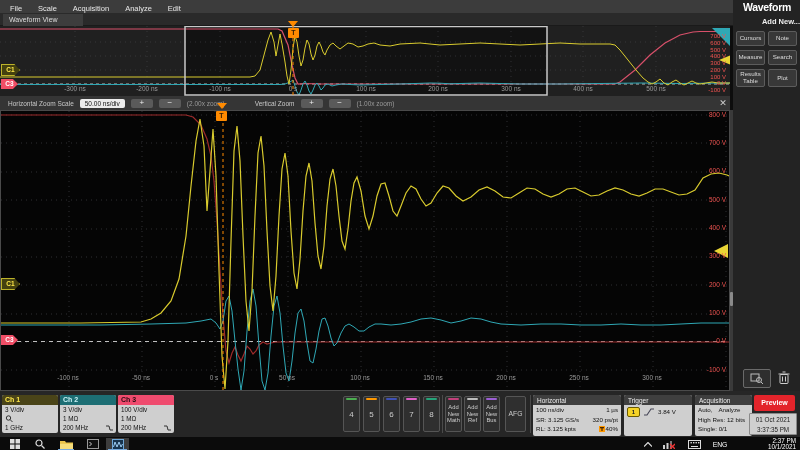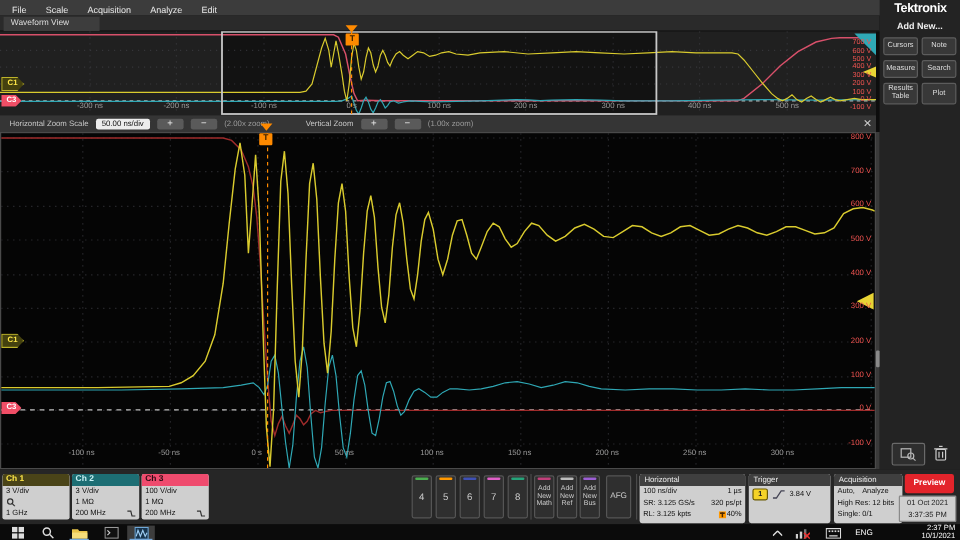--- a/index.html
+++ b/index.html
@@ -25,21 +25,21 @@
   .zbtn{width:22px;height:9px;background:#5a5a5a;border-radius:2px;color:#eee;font-size:8px;line-height:8px;text-align:center}
   .zfac{font-size:6.5px;color:#9a9a9a}
   
   .chandle{position:absolute;width:17px;height:10px;font-size:6.5px;font-weight:bold;line-height:10px;text-align:center;
            clip-path:polygon(0 0,70% 0,100% 50%,70% 100%,0 100%)}
   .tflag{position:absolute;width:11px;height:10px;background:#ff8a00;color:#3a2000;font-size:7px;font-weight:bold;text-align:center;line-height:10px;border-radius:1px}
   .otri{position:absolute;width:0;height:0;border-left:5px solid transparent;border-right:5px solid transparent;border-top:6px solid #ff8a00}
   
   #sidebar{left:733px;top:0;width:67px;height:391px;background:#232323}
   #logo{left:736px;top:1px;width:62px;text-align:center;font-size:10.5px;font-weight:bold;color:#fff;letter-spacing:-0.3px}
-  #addnew{left:733px;top:17px;width:67px;text-align:center;font-size:7.5px;font-weight:bold;color:#eee}
+  #addnew{left:733px;top:17px;width:67px;text-align:right;font-size:7.5px;font-weight:bold;color:#eee}
   .sbtn{position:absolute;width:29px;background:#383838;border:1px solid #5c5c5c;border-radius:2px;color:#ddd;font-size:6.2px;display:flex;align-items:center;justify-content:center;text-align:center;line-height:1.1;box-sizing:border-box}
   #divider{left:730px;top:110px;width:3px;height:281px;background:#3a3a3a}
   #grip{left:730px;top:292px;width:3px;height:14px;background:#8a8a8a;border-radius:1px}
   .toolbtn{position:absolute;top:369px;height:17px;background:#2e2e2e;border:1px solid #6a6a6a;border-radius:2px;display:flex;align-items:center;justify-content:center}
   
   #bottombar{left:0;top:391px;width:800px;height:46px;background:#262626}
   .chbadge{position:absolute;top:395px;width:56px;height:38px;background:#cfcfcf;border-radius:2px;overflow:hidden}
   .chhead{height:10px;font-size:7px;font-weight:bold;padding:1px 3px 0;box-sizing:border-box}
   .chrow{font-size:6.3px;color:#111;padding:0 3px;height:9px;line-height:9px;display:flex;align-items:center;gap:2px}
   .numbtn{position:absolute;top:396px;width:17px;height:36px;background:#2f2f2f;border:1px solid #555;border-radius:2px;color:#ccc;font-size:8px;display:flex;align-items:center;justify-content:center;box-sizing:border-box}
@@ -186,21 +186,21 @@
 <div class="ylm" style="top:167px">600 V</div>
 <div class="ylm" style="top:196px">500 V</div>
 <div class="ylm" style="top:224px">400 V</div>
 <div class="ylm" style="top:252px">300 V</div>
 <div class="ylm" style="top:281px">200 V</div>
 <div class="ylm" style="top:309px">100 V</div>
 <div class="ylm" style="top:337px">0 V</div>
 <div class="ylm" style="top:366px">-100 V</div>
 
 <div id="sidebar" class="abs"></div>
-<div id="logo" class="abs">Tektronix</div>
+<div id="logo" class="abs">Waveform</div>
 <div id="addnew" class="abs">Add New...</div>
 <div class="sbtn" style="left:736px;top:31px;height:15px">Cursors</div>
 <div class="sbtn" style="left:768px;top:31px;height:15px">Note</div>
 <div class="sbtn" style="left:736px;top:50px;height:15px">Measure</div>
 <div class="sbtn" style="left:768px;top:50px;height:15px">Search</div>
 <div class="sbtn" style="left:736px;top:69px;height:18px">Results Table</div>
 <div class="sbtn" style="left:768px;top:69px;height:18px">Plot</div>
 <div id="divider" class="abs"></div>
 <div id="grip" class="abs"></div>
 <div class="toolbtn" style="left:743px;width:26px">

